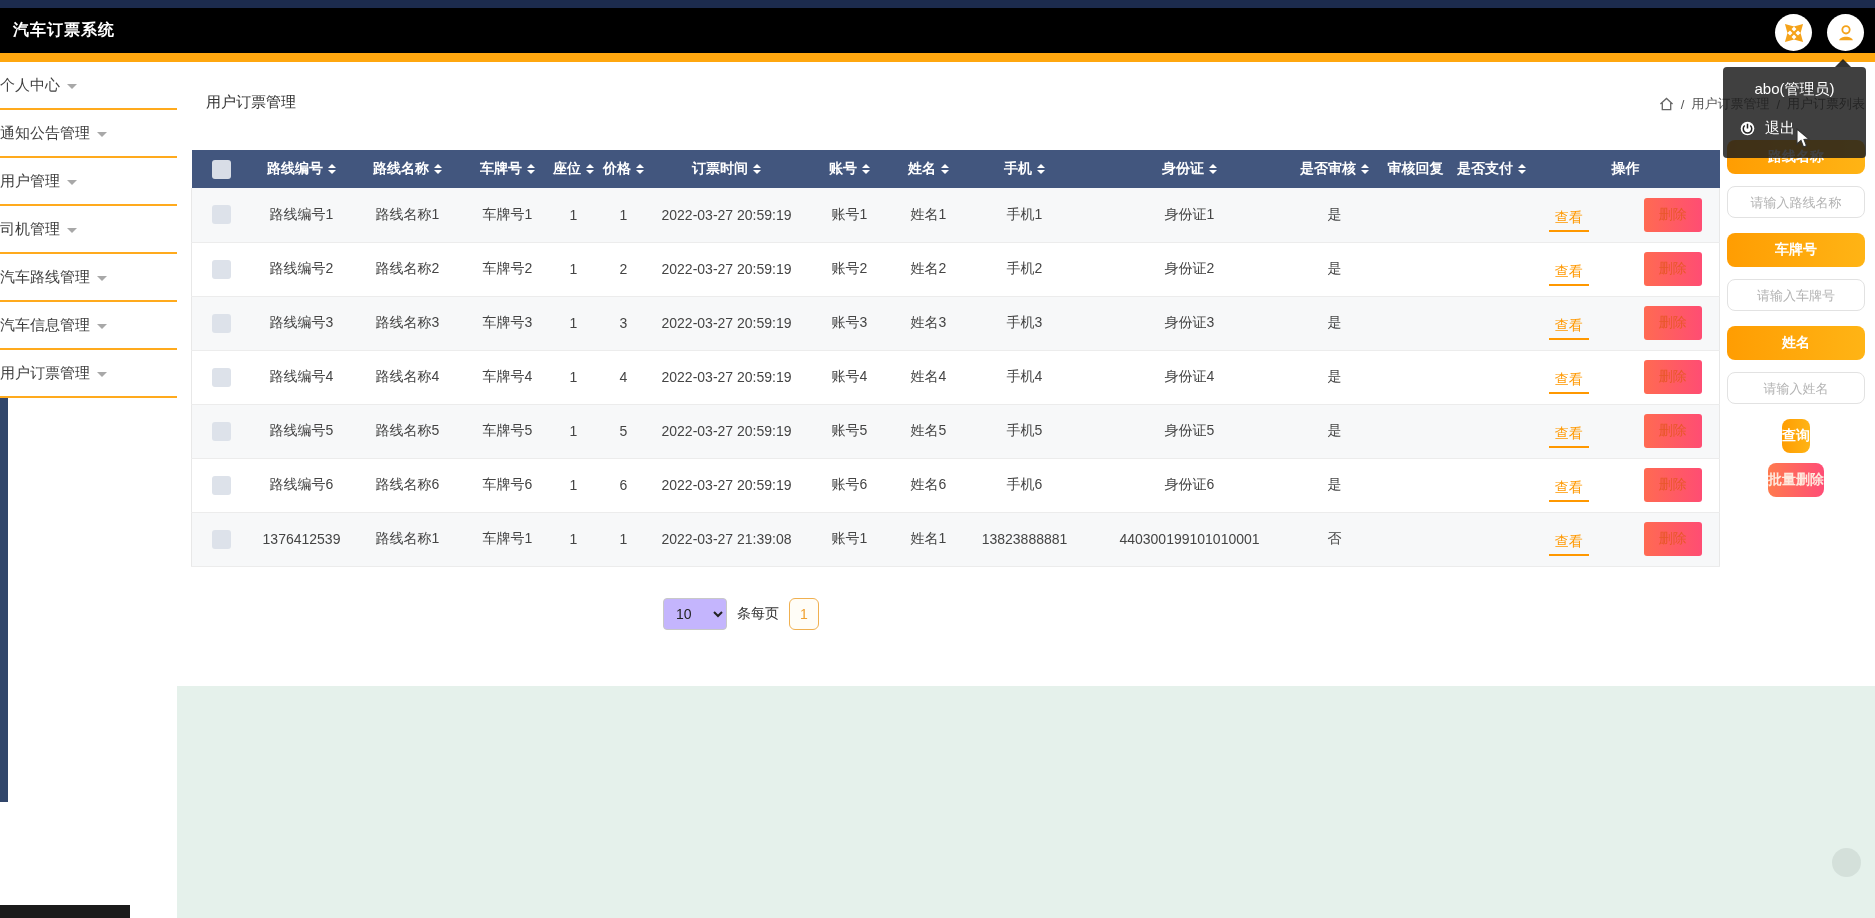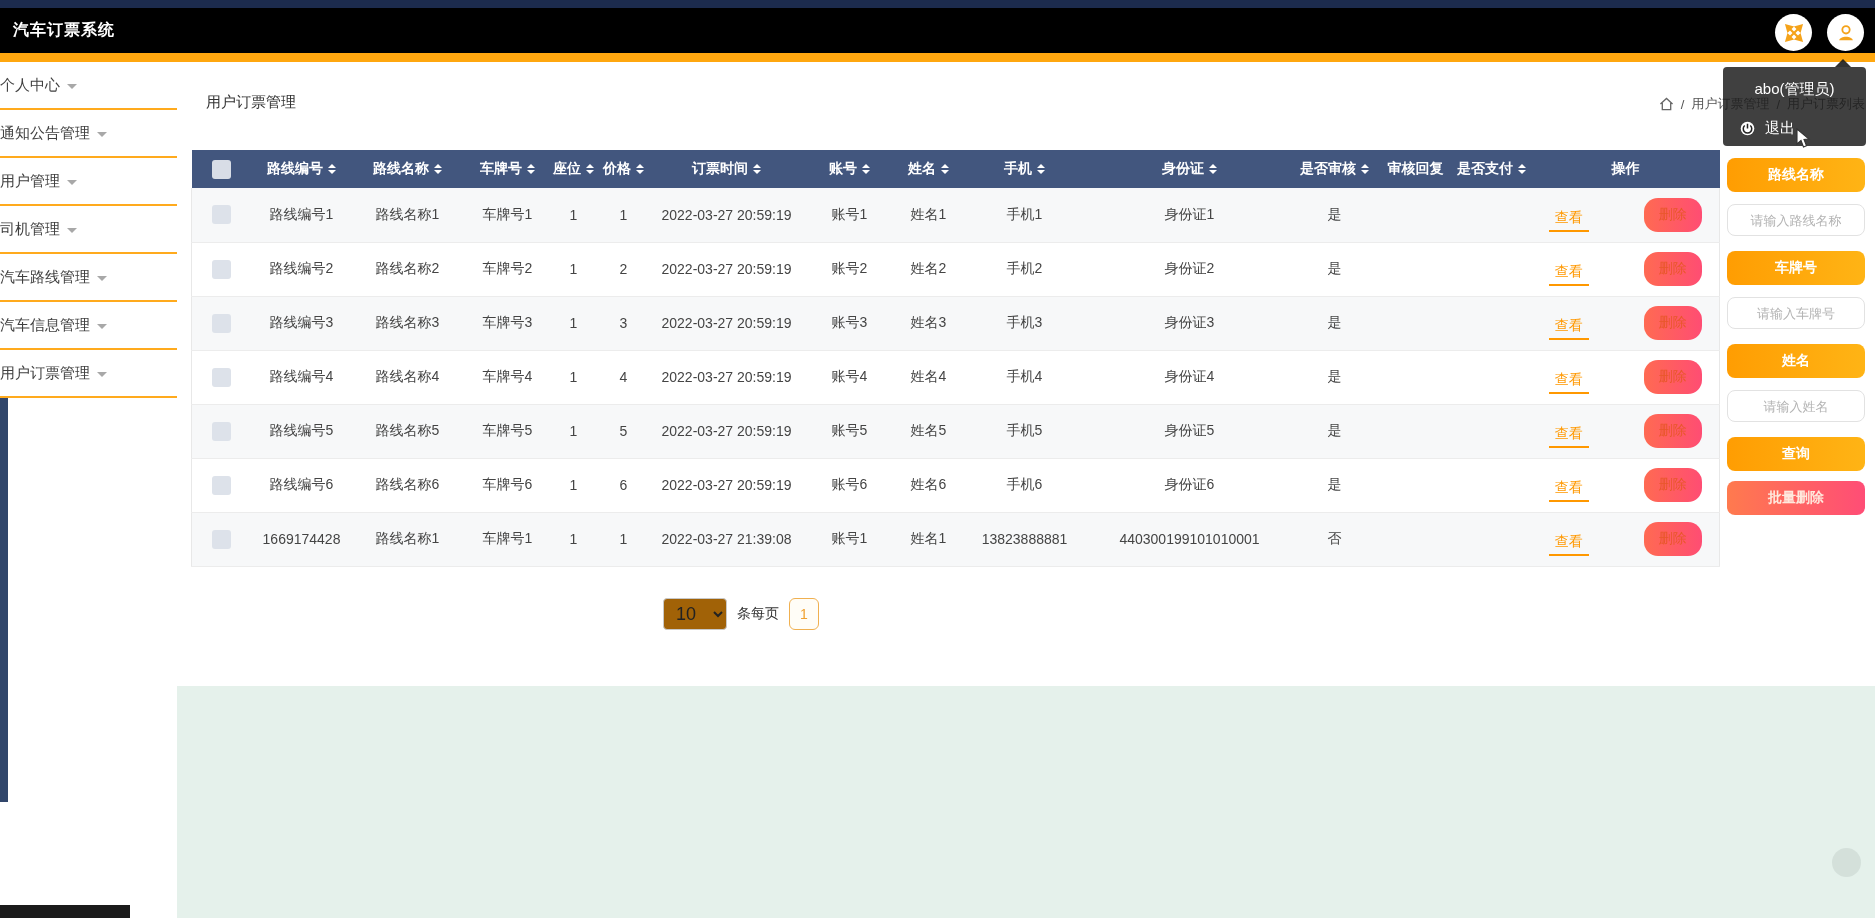--- a/index.html
+++ b/index.html
@@ -26,21 +26,21 @@
   .caret { width:0; height:0; border-left:5px solid transparent; border-right:5px solid transparent;
     border-top:5px solid #a8a8a8; margin-left:7px; transform:translateY(1px); }
 
   
   .page-title { position:absolute; left:206px; top:93px; font-size:15px; color:#333; }
   .breadcrumb { position:absolute; right:10px; top:95px; font-size:13px; color:#555; display:flex; align-items:center; gap:7px; z-index:1; }
   .breadcrumb svg { display:block; }
 
   
   .user-dropdown { position:absolute; left:1723px; top:67px; width:143px; background:rgba(28,28,28,0.84);
-    border-radius:4px; color:#fff; z-index:20; padding-bottom:0; }
+    border-radius:4px; color:#fff; z-index:20; padding-bottom:12px; }
   .user-dropdown::before { content:""; position:absolute; top:-8px; left:112px; width:0; height:0;
     border-left:8px solid transparent; border-right:8px solid transparent; border-bottom:8px solid rgba(28,28,28,0.9); }
   .ud-name { text-align:center; padding:13px 6px 12px; font-size:15px; }
   .ud-logout { display:flex; align-items:center; gap:9px; padding:8px 0 8px 16px; font-size:15px; cursor:pointer; }
   .cursor-ptr { position:absolute; left:1793px; top:128px; z-index:30; }
 
   
   .table-wrap { position:absolute; left:191px; top:150px; width:1528px; }
   table { border-collapse:collapse; table-layout:fixed; width:1528px; }
   col.c0{width:60px} col.c1{width:100px} col.c2{width:112px} col.c3{width:88px} col.c4{width:44px}
@@ -53,33 +53,33 @@
   tbody tr td:first-child { border-left:1px solid #e8e8e8; }
   tbody tr td:last-child { border-right:1px solid #e8e8e8; }
   .cb { width:19px; height:19px; background:#dde2ea; border-radius:3px; margin:0 auto; cursor:pointer; }
   thead .cb { background:#d8dde6; }
   .sort { display:inline-flex; flex-direction:column; margin-left:5px; vertical-align:middle; }
   .sort i { width:0; height:0; border-left:4px solid transparent; border-right:4px solid transparent; }
   .sort .up { border-bottom:4px solid #fff; margin-bottom:2px; }
   .sort .dn { border-top:4px solid #fff; }
   .ops { display:flex; align-items:flex-end; justify-content:center; gap:16px; }
   .view-link { color:#ff9800; border-bottom:2px solid #ff9800; padding:1px 6px 3px; cursor:pointer; }
-  .del-btn { width:58px; height:34px; border:none; border-radius:14px; font-size:14px; cursor:pointer;
+  .del-btn { width:58px; height:34px; border:none; border-radius:3px; font-size:14px; cursor:pointer;
     background:linear-gradient(90deg,#ff6a52,#ff4d73); color:#e8572a; font-family:inherit;margin-left:39px; }
 
   
   .pagination { position:absolute; left:191px; top:598px; width:1100px; display:flex; align-items:center;
     justify-content:center; gap:10px; font-size:14px; color:#333; }
   .pagination select { width:64px; height:32px; border:1px solid #c8c8c8; border-radius:4px;
-    font-size:18px; padding-left:8px; font-family:inherit; color:#222; background:#a16207; }
+    font-size:14px; padding-left:8px; font-family:inherit; color:#222; background:#c4b5fd; }
   .page-btn { width:30px; height:32px; border:1px solid #f0b050; border-radius:6px; background:#fffdf7;
     color:#f0a030; font-size:14px; display:flex; align-items:center; justify-content:center; cursor:pointer; }
 
   
-  .filter-panel { position:absolute; left:1727px; top:158px; width:138px; display:flex; flex-direction:column; z-index:5; }
+  .filter-panel { position:absolute; left:1727px; top:140px; width:138px; display:flex; flex-direction:column; z-index:5;align-items:center; }
   .f-btn { height:34px; border:none; border-radius:8px; margin-bottom:12px; cursor:pointer;
     background:linear-gradient(90deg,#ff9d02,#ffb415); color:#fff; font-size:14px; font-weight:bold; font-family:inherit; }
   .f-input { height:32px; border:1px solid #e2e2e2; border-radius:8px; margin-bottom:15px; text-align:center;
     font-size:13px; color:#333; outline:none; font-family:inherit; width:100%; }
   .f-input::placeholder { color:#b3b3b3; }
   .danger-btn { height:34px; border:none; border-radius:8px; cursor:pointer;
     background:linear-gradient(90deg,#ff7a4e,#ff4d76); color:#ffe9dd; font-size:14px; font-weight:bold; font-family:Liberation Sans, sans-serif; }
 
   
   .footer-area { position:absolute; left:177px; top:686px; width:1698px; height:232px; background:#e5f1eb; }
@@ -375,21 +375,21 @@
             <div class="ops">
               <span class="view-link">查看</span>
               <button class="del-btn">删除</button>
             </div>
           </td>
         </tr>
         <tr>
           <td>
             <div class="cb"></div>
           </td>
-          <td>1669174428</td>
+          <td>1376412539</td>
           <td>路线名称1</td>
           <td>车牌号1</td>
           <td>1</td>
           <td>1</td>
           <td>2022-03-27 21:39:08</td>
           <td>账号1</td>
           <td>姓名1</td>
           <td>13823888881</td>
           <td>440300199101010001</td>
           <td>否</td>

